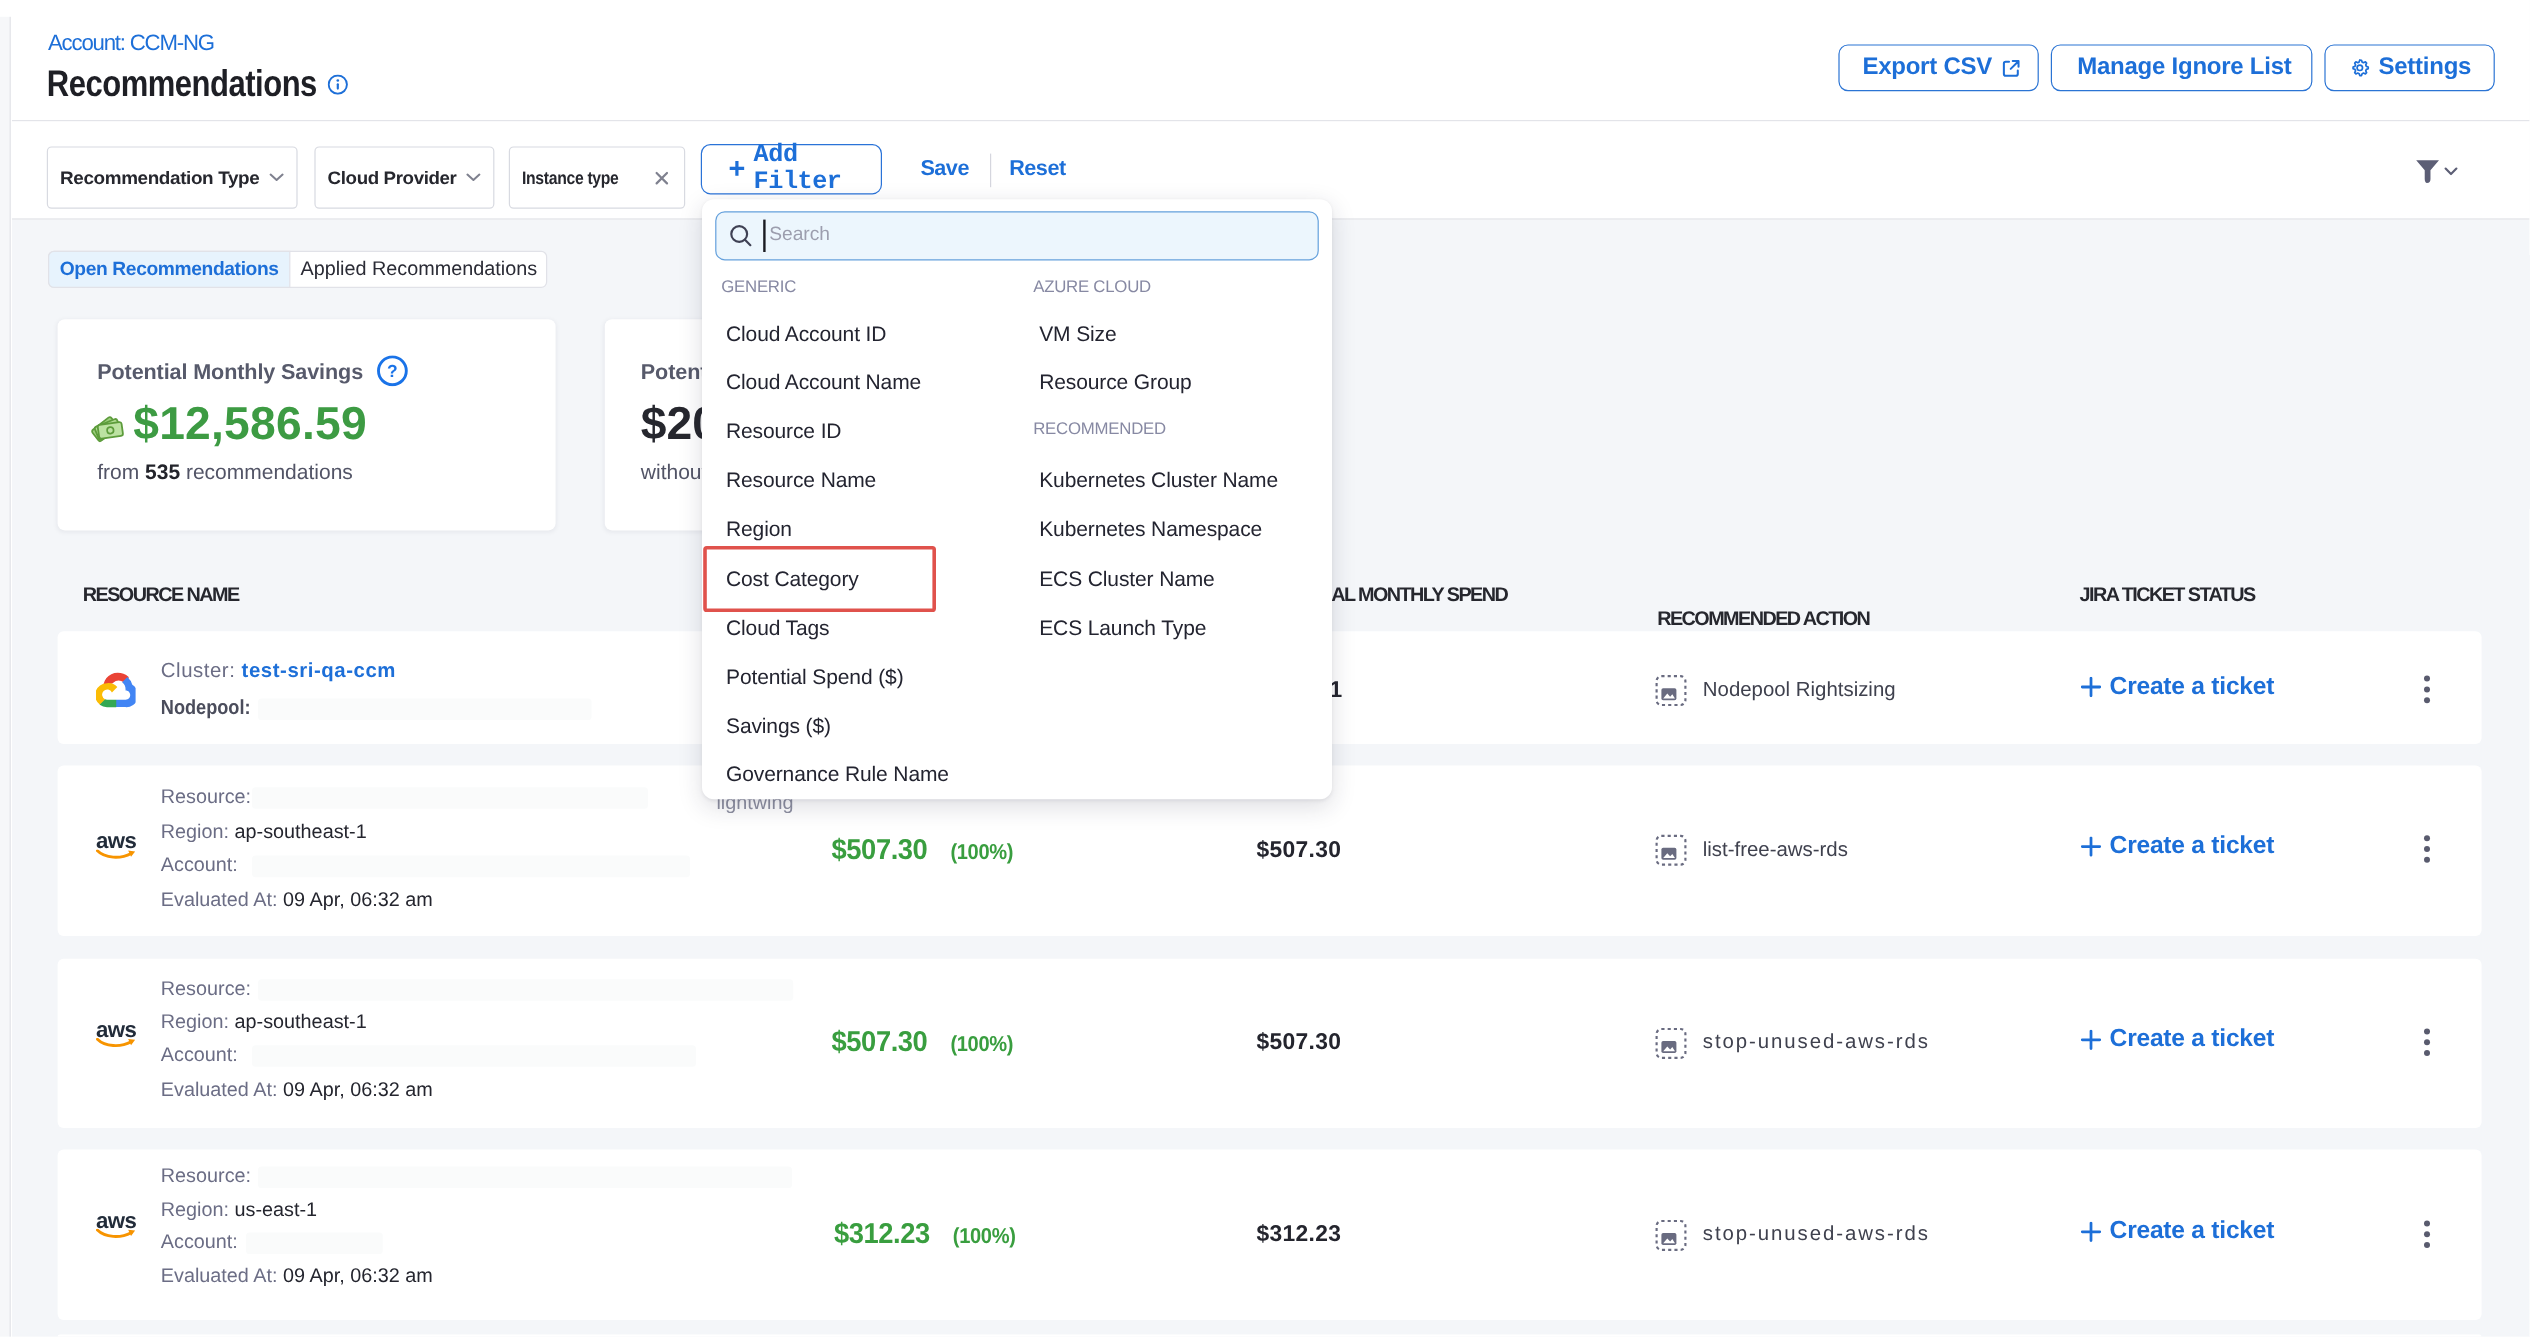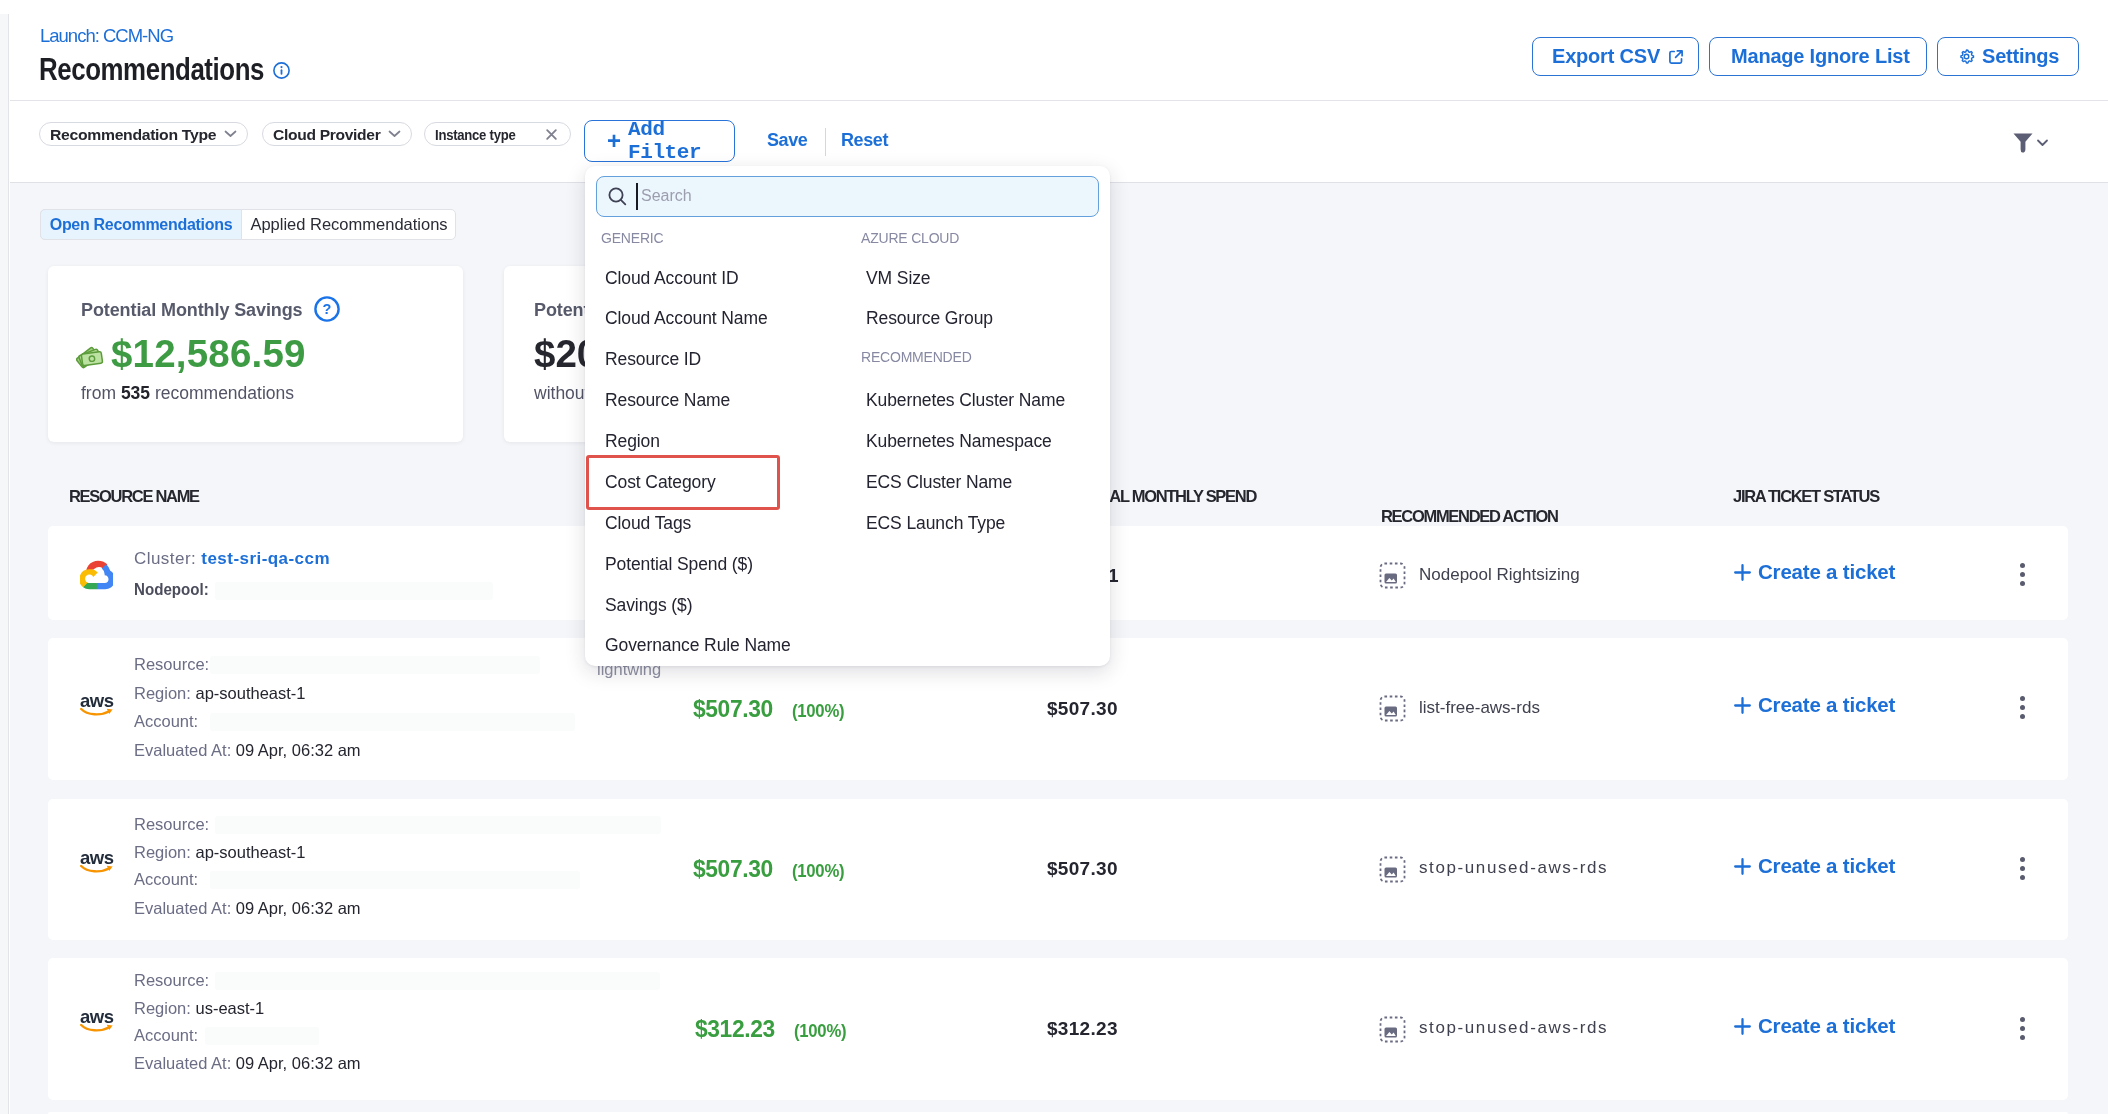--- a/index.html
+++ b/index.html
@@ -4,21 +4,21 @@
 <style>
 * { margin:0; padding:0; box-sizing:border-box; }
 html,body { width:2108px; height:1114px; overflow:hidden; background:#fff;
   font-family:"Liberation Sans", sans-serif; }
 #page { position:relative; width:2108px; height:1114px; }
 .abs { position:absolute; }
 .blue { color:#1d6fd8; }
 .btn { height:39px; border:1.6px solid #2b74d4; border-radius:8px; background:#fff;
   display:flex; align-items:center;
   font-size:20px; font-weight:bold; color:#1d6fd8; letter-spacing:-0.2px; }
-.pill { height:24px; border:1.3px solid #d8dae1; border-radius:16px; background:#fff;
+.pill { height:52px; border:1.3px solid #d8dae1; border-radius:4px; background:#fff;
   display:flex; align-items:center; font-size:15px; font-weight:bold; color:#26272e;
   padding-left:9.5px; white-space:nowrap; }
 .ptxt { display:inline-block; letter-spacing:-0.3px; transform-origin:left center; }
 .pill .chev { margin-left:auto; margin-right:10px; }
 #addfilter { border:1.6px solid #2a73d8; border-radius:8px; background:#fff;
   display:flex; align-items:center; padding-left:22px;
   font-size:16.5px; font-weight:bold; color:#1d6fd8; letter-spacing:-0.9px; }
 .card { width:415px; height:176px; background:#fff; border-radius:6px;
   box-shadow:0 1px 4px rgba(30,30,60,0.07); }
 .row { position:absolute; left:48px; width:2020px; background:#fff; border-radius:5px; }
@@ -49,21 +49,21 @@
 
   <div class="abs" style="left:10px; top:183px; width:2098px; height:931px; background:#f4f6f9;"></div>
 
   <div class="abs" style="left:10px; top:100px; width:2098px; height:1px; background:#e3e4e9;"></div>
 
   <div class="abs" style="left:10px; top:182px; width:2098px; height:1px; background:#e0e1e7;"></div>
 
   <div class="abs" style="left:0; top:14px; width:9px; height:1100px; background:#f6f7f9; border-right:1px solid #e3e4e9;"></div>
 
   <div id="header">
-    <div class="abs blue" style="left:40px; top:25px; font-size:18.5px; letter-spacing:-1.0px;">Launch: CCM-NG</div>
+    <div class="abs blue" style="left:40px; top:25px; font-size:18.5px; letter-spacing:-1.0px;">Account: CCM-NG</div>
     <div class="abs" style="left:39px; top:52px; font-size:31px; font-weight:bold; color:#1e1f25; letter-spacing:-0.5px; transform:scaleX(0.834); transform-origin:left top;">Recommendations</div>
     <svg class="abs" style="left:273px; top:62px;" width="17" height="17" viewBox="0 0 17 17">
         <circle cx="8.5" cy="8.5" r="7.6" fill="none" stroke="#1d6fd8" stroke-width="1.6"></circle>
         <circle cx="8.5" cy="5.1" r="1.1" fill="#1d6fd8"></circle>
         <rect x="7.6" y="7.3" width="1.8" height="5.4" rx="0.9" fill="#1d6fd8"></rect>
       </svg>
     <div class="abs btn" style="left:1532px; top:37px; width:167px; padding-left:19px;">Export CSV
       <svg width="16" height="16" viewBox="0 0 16 16" style="margin-left:8px;">
           <path d="M6.2 2.5 H3.4 A1.5 1.5 0 0 0 1.9 4 V12.6 A1.5 1.5 0 0 0 3.4 14.1 H12 A1.5 1.5 0 0 0 13.5 12.6 V9.8" fill="none" stroke="#1d6fd8" stroke-width="1.7" stroke-linecap="round"></path>
           <path d="M9.3 1.9 H14.1 V6.7 M13.8 2.2 L7.6 8.4" fill="none" stroke="#1d6fd8" stroke-width="1.7" stroke-linecap="round" stroke-linejoin="round"></path>

